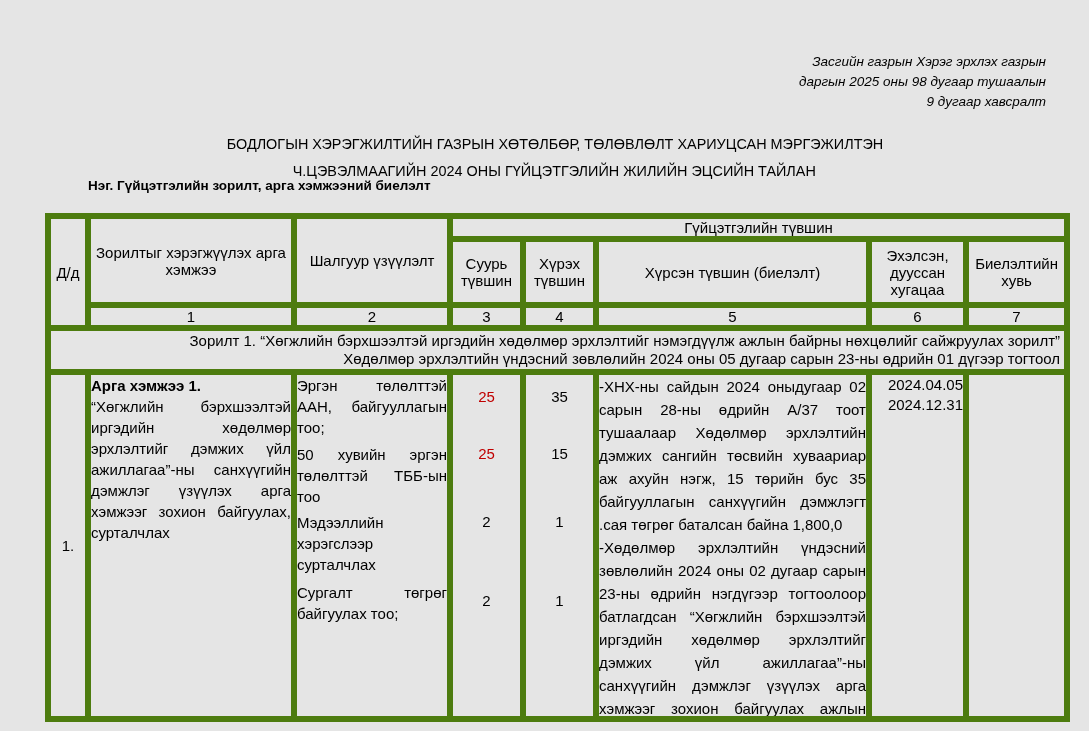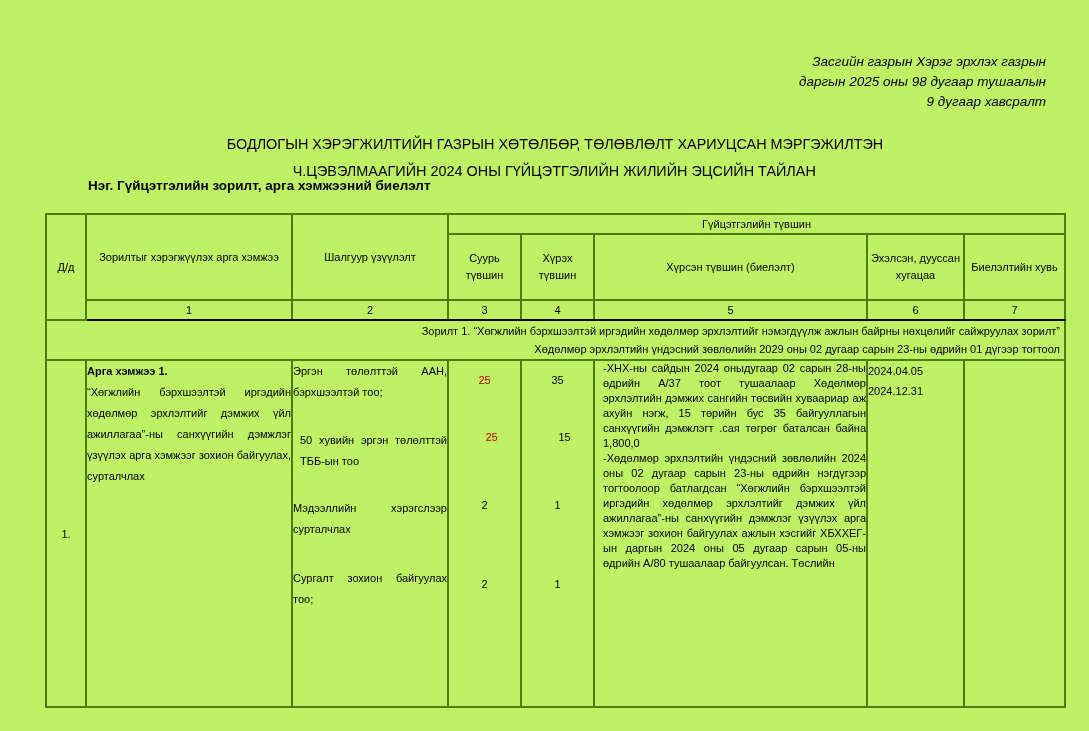--- a/index.html
+++ b/index.html
@@ -1,21 +1,21 @@
 <!DOCTYPE html>
 <html><head>
 <meta charset="utf-8">
 <style>
   * { box-sizing: border-box; }
   html, body { margin: 0; padding: 0; background: #fff; }
   .page {
     position: relative;
     width: 1089px;
     height: 731px;
-    background: #bef264;
+    background: #e5e5e5;
     overflow: hidden;
     font-family: "Liberation Sans", "DejaVu Sans", sans-serif;
     color: #000;
   }
 
   
   .corner-note {
     position: absolute;
     top: 52px;
     right: 43px;
@@ -56,23 +56,23 @@
   table.report {
     position: absolute;
     top: 213px;
     left: 45px;
     width: 1019px;
     border-collapse: collapse;
     table-layout: fixed;
     border: 2px solid #000;
   }
   table.report td {
-    border: 2px solid #4d7c0f;
+    border: 6px solid #4d7c0f;
     padding: 0;
-    font-size: 11px;
+    font-size: 15px;
     vertical-align: middle;
     overflow: hidden;
   }
   tr.h1 td { height: 20px; text-align: center; }
   tr.h2 td { height: 66px; text-align: center; line-height: 17px; padding: 2px; }
   td.dd-head { text-align: center; }
   tr.nums td { height: 20px; text-align: center; border-bottom: 2px solid #000; }
   tr.goal td {
     height: 38px;
     text-align: right;
@@ -81,35 +81,35 @@
   }
   tr.datarow td { vertical-align: top; height: 347px; }
   td.idx { vertical-align: middle !important; text-align: center; }
 
   td.measure { padding: 3px 5px; line-height: 21px; }
   .measure-title { font-weight: bold; }
   .measure-text { text-align: justify; }
 
   td.indicators { padding: 3px 5px; line-height: 21px; text-align: justify; }
   .ib1 { height: 69px; }
-  .ib2 { height: 68px; margin-left: 7px; }
+  .ib2 { height: 68px; }
   .ib3 { height: 70px; }
 
   td.numcol { text-align: center; }
   td.numcol .nb { width: 100%; text-align: center; }
   .nb.ib1 { padding-top: 13px; }
   .nb.ib2 { padding-top: 1px; }
   .nb.ib3 { padding-top: 1px; }
   .nb.ib4 { padding-top: 10px; }
 
   td.achieved { padding: 3px 5px; }
-  .achieved-clip { height: 341px; overflow: hidden; text-align: justify; line-height: 15px; margin-left: 8px; }
+  .achieved-clip { height: 341px; overflow: hidden; text-align: justify; line-height: 23px; }
   .achieved-clip p { margin: 0; }
 
-  td.dates { padding: 3px 0 0 10px; line-height: 20px; }
+  td.dates { padding: 3px 0 0 10px; line-height: 20px; text-align: right; }
 </style>
 </head>
 <body>
 
 <div class="page">
 
   <div class="corner-note">
     <div>Засгийн газрын Хэрэг эрхлэх газрын</div>
     <div>даргын 2025 оны 98 дугаар тушаалын</div>
     <div>9 дугаар хавсралт</div>
@@ -156,37 +156,37 @@
       <td>3</td>
       <td>4</td>
       <td>5</td>
       <td>6</td>
       <td>7</td>
     </tr>
 
     <tr class="goal">
       <td colspan="8">
         <div>Зорилт 1.  “Хөгжлийн бэрхшээлтэй иргэдийн хөдөлмөр эрхлэлтийг нэмэгдүүлж ажлын байрны нөхцөлийг сайжруулах зорилт”</div>
-        <div>Хөдөлмөр эрхлэлтийн үндэсний зөвлөлийн 2029 оны 02 дугаар сарын 23-ны өдрийн 01 дүгээр тогтоол</div>
+        <div>Хөдөлмөр эрхлэлтийн үндэсний зөвлөлийн 2024 оны 05 дугаар сарын 23-ны өдрийн 01 дүгээр тогтоол</div>
       </td>
     </tr>
 
     <tr class="datarow">
       <td class="idx">1.</td>
 
       <td class="measure">
         <div class="measure-title">Арга хэмжээ 1.</div>
         <div class="measure-text">“Хөгжлийн бэрхшээлтэй иргэдийн хөдөлмөр эрхлэлтийг дэмжих үйл ажиллагаа”-ны санхүүгийн дэмжлэг үзүүлэх арга хэмжээг зохион байгуулах, сурталчлах</div>
       </td>
 
       <td class="indicators">
-        <div class="ib1">Эргэн төлөлттэй ААН, бэрхшээлтэй тоо;</div>
+        <div class="ib1">Эргэн төлөлттэй ААН, байгууллагын тоо;</div>
         <div class="ib2">50 хувийн эргэн төлөлттэй ТББ-ын тоо</div>
         <div class="ib3">Мэдээллийн хэрэгслээр сурталчлах</div>
-        <div class="ib4">Сургалт зохион байгуулах тоо;</div>
+        <div class="ib4">Сургалт төгрөг байгуулах тоо;</div>
       </td>
 
       <td class="numcol">
         <div class="nb ib1" style="color: rgb(192, 0, 0);">25</div>
         <div class="nb ib2" style="color: rgb(192, 0, 0);">25</div>
         <div class="nb ib3">2</div>
         <div class="nb ib4">2</div>
       </td>
 
       <td class="numcol">

